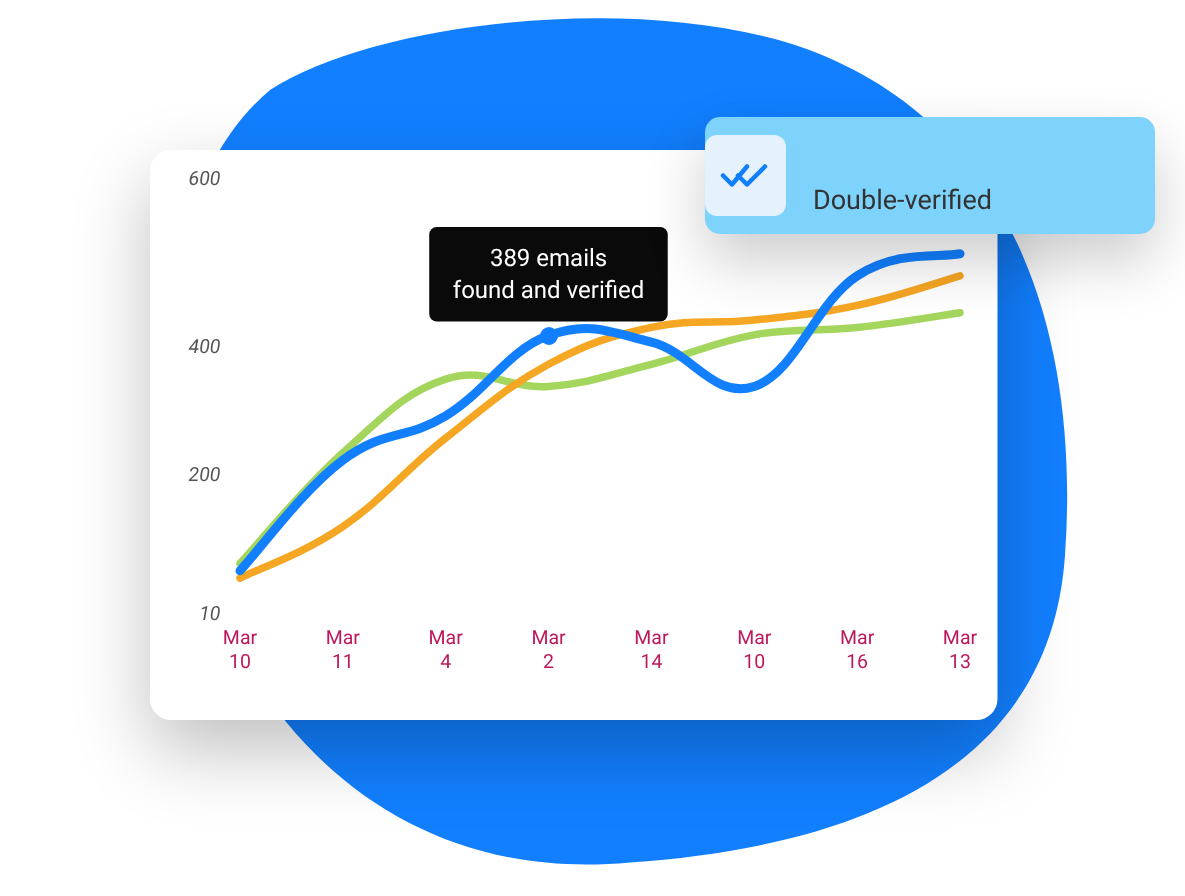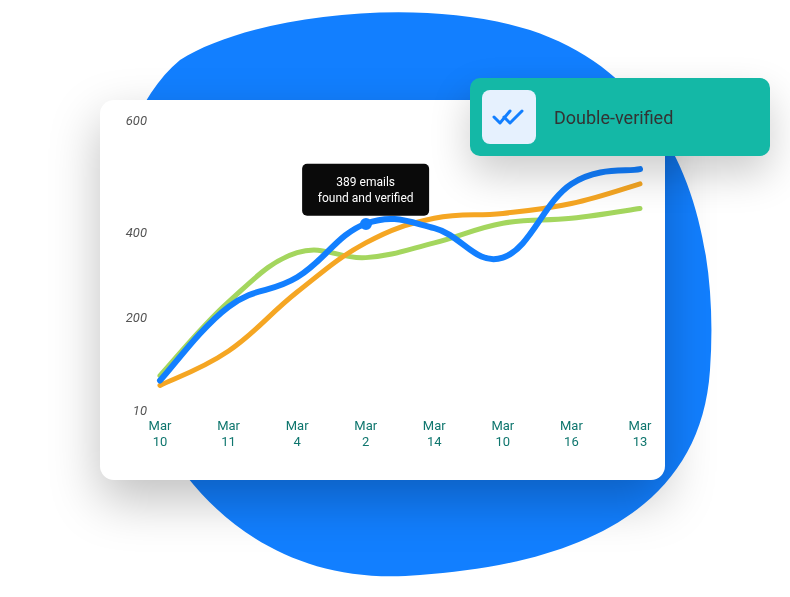--- a/index.html
+++ b/index.html
@@ -57,21 +57,21 @@
   .x-labels {
     position: absolute;
     left: 60px;
     top: 318px;
     width: 480px;
     height: 40px;
   }
   .x-label {
     position: absolute;
     font-size: 13px;
-    color: #0f766e;
+    color: #be185d;
     text-align: center;
     width: 40px;
     transform: translateX(-50%);
     line-height: 1.2;
   }
   .curves {
     position: absolute;
     left: 0;
     top: 0;
     width: 480px;
@@ -84,40 +84,40 @@
     height: 12px;
     border-radius: 50%;
     background: #127FFF;
     border: 2px solid #127FFF;
     transform: translate(-50%, -50%);
   }
   .tooltip {
     position: absolute;
     background: #0a0a0a;
     color: #fff;
-    font-size: 12px;
+    font-size: 16px;
     line-height: 1.35;
     padding: 10px 16px;
     border-radius: 5px;
     text-align: center;
     transform: translate(-50%, -115%);
     white-space: nowrap;
   }
   .badge {
     position: absolute;
     right: 20px;
     top: 78px;
     width: 300px;
     height: 78px;
-    background: #14b8a6;
+    background: #7dd3fc;
     border-radius: 10px;
     box-shadow: 0 18px 40px rgba(0,0,0,0.20);
     display: flex;
-    align-items: center;
-    padding: 12px 12px;
+    align-items: flex-end;
+    padding: 12px 0;
     gap: 18px;
     z-index: 2;
   }
   .badge-icon {
     width: 54px;
     height: 54px;
     background: #E6F1FE;
     border-radius: 8px;
     display: flex;
     align-items: center;

